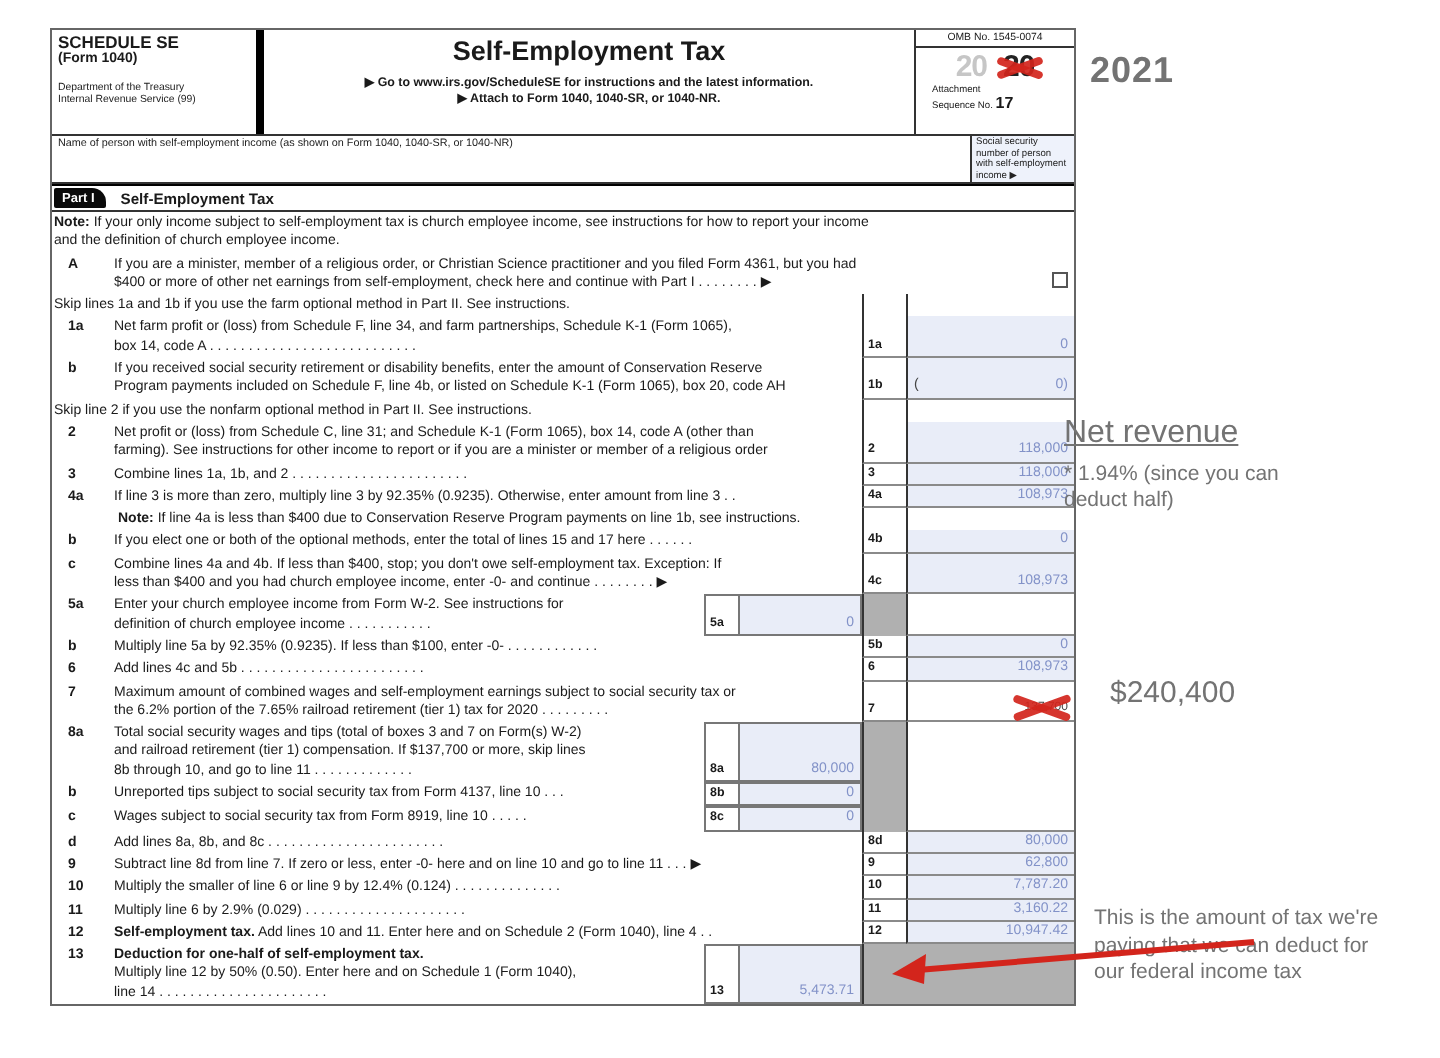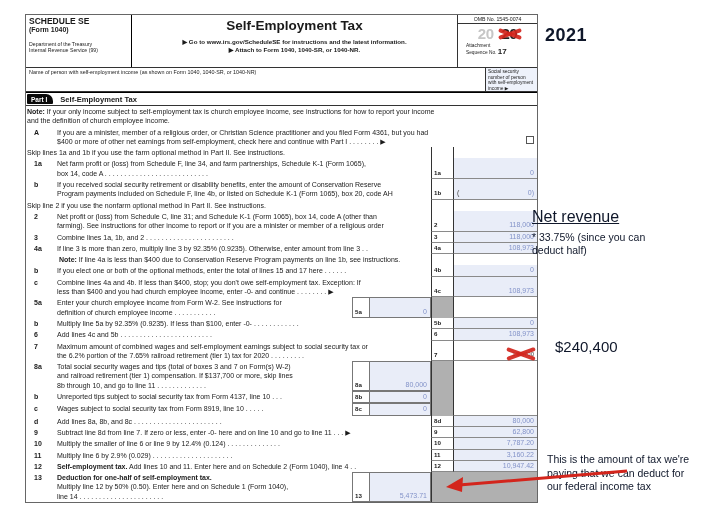--- a/index.html
+++ b/index.html
@@ -1,21 +1,21 @@
 <!DOCTYPE html>
 <html><head>
 <meta charset="utf-8">
 <style>
   html,body{margin:0;padding:0;background:#fff;}
   .stage{position:relative;width:720px;height:529px;background:#ffffff;overflow:hidden;
          font-family:"Liberation Sans",sans-serif;color:#1a1a1a;}
   .form{position:absolute;left:25px;top:14px;width:513px;border:1px solid #666;background:#fff;box-sizing:border-box;}
   
   .hdr{display:flex;height:52px;border-bottom:1px solid #333;}
-  .hdr-left{width:106px;box-sizing:border-box;border-right:1px solid #000000;padding:2px 3px;}
+  .hdr-left{width:106px;box-sizing:border-box;border-right:4px solid #000000;padding:2px 3px;}
   .sched{font-weight:bold;font-size:8.5px;line-height:9px;}
   .form1040{font-weight:bold;font-size:7px;line-height:8px;margin-bottom:7px;}
   .dept{font-size:5.2px;line-height:6px;color:#222;}
   .hdr-center{flex:1;text-align:center;padding-top:3px;}
   .title{font-weight:bold;font-size:13.5px;line-height:16px;margin-bottom:4px;}
   .instr{font-weight:bold;font-size:6.2px;line-height:8px;}
   .hdr-right{width:80px;box-sizing:border-box;border-left:1px solid #333;text-align:center;}
   .omb{font-size:5.2px;line-height:8px;border-bottom:1px solid #333;}
   .yearrow{height:19px;display:flex;align-items:center;justify-content:center;gap:8px;}
   .yr-gray{font-weight:bold;font-size:15px;color:#c6c6c6;letter-spacing:-.5px;}
@@ -57,21 +57,21 @@
   .lparen{margin-right:auto;color:#444;}
   .c-ilbl{width:17px;flex:none;box-sizing:border-box;border:1px solid #777;border-right:none;font-weight:bold;
           font-size:6.2px;display:flex;align-items:flex-end;padding:0 0 1px 2px;}
   .c-ibox{width:62px;flex:none;box-sizing:border-box;border:1px solid #777;background:#e9edf8;display:flex;
           align-items:flex-end;justify-content:flex-end;padding:0 3px 1px 3px;color:#8292c8;}
   .c-strip{width:22px;flex:none;box-sizing:border-box;border-left:1px solid #333;}
   .gray{background:#b0b0b0;}
   .c-grayrest{width:106px;flex:none;box-sizing:border-box;border-left:1px solid #333;background:#b0b0b0;}
   .checkbox{position:absolute;right:3px;bottom:3px;width:6px;height:6px;border:1px solid #555;background:#fff;}
   
-  .ann{position:absolute;color:#0f172a;}
+  .ann{position:absolute;color:#737373;}
   .ann-2021{left:545px;top:25px;font-size:18px;font-weight:bold;letter-spacing:.5px;}
   .ann-netrev{left:532px;top:208px;font-size:16px;text-decoration:underline;}
   .ann-netrev-note{left:532px;top:231px;font-size:10.5px;line-height:13px;width:170px;white-space:pre-line;}
   .ann-wagebase{left:555px;top:338px;font-size:15px;}
   .ann-deduct{left:547px;top:453px;font-size:10.5px;line-height:13.5px;width:175px;white-space:pre-line;}
   .arrow-svg{position:absolute;left:443px;top:464px;width:190px;height:32px;}
 </style>
 </head>
 <body>
 
@@ -370,21 +370,21 @@
           </div>
           <div class="c-grayrest"></div>
         </div>
       </div>
 
 
   </div>
 
   <div class="ann ann-2021">2021</div>
   <div class="ann ann-netrev">Net revenue</div>
-  <div class="ann ann-netrev-note">* 33.75% (since you can
+  <div class="ann ann-netrev-note">* 1.94% (since you can
 deduct half)</div>
   <div class="ann ann-wagebase">$240,400</div>
   <div class="ann ann-deduct">This is the amount of tax we're
 paying that we can deduct for
 our federal income tax</div>
 
   <svg class="arrow-svg" viewBox="0 0 190 32">
     <line x1="184" y1="7" x2="16" y2="21" stroke="#d3251c" stroke-width="3"></line>
     <polygon points="3,23 20,13 19,28" fill="#d3251c"></polygon>
   </svg>

